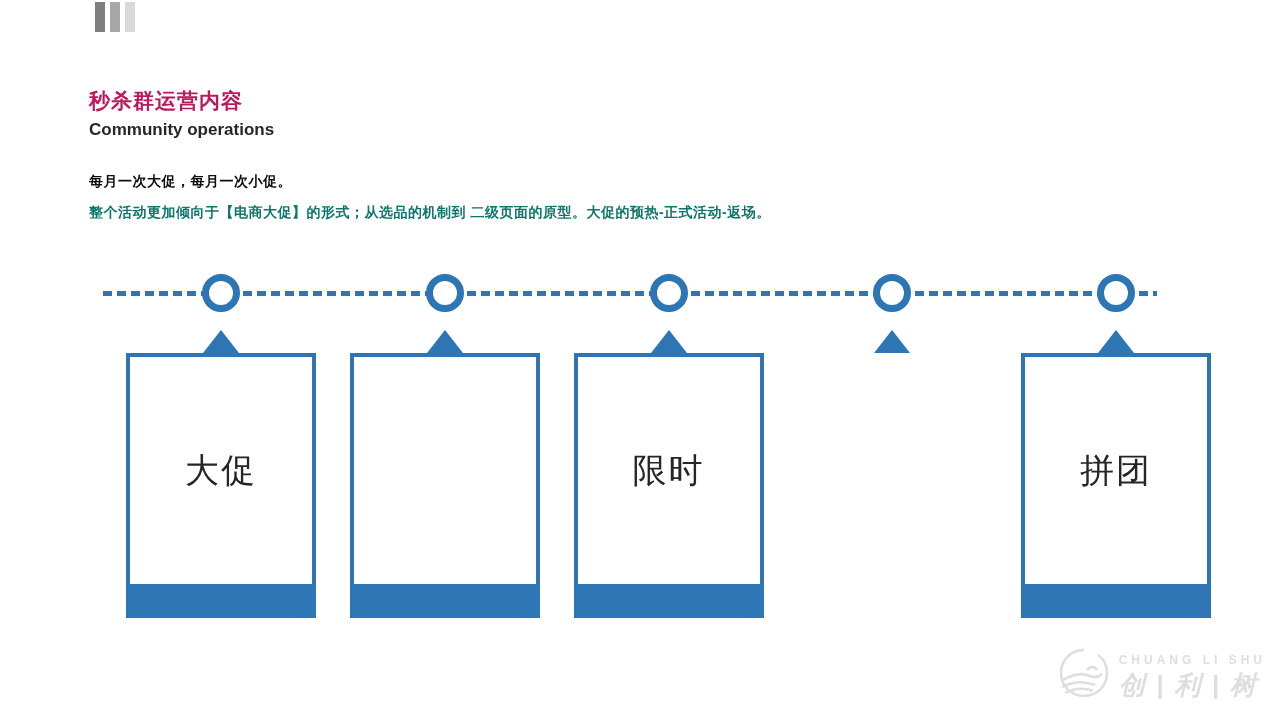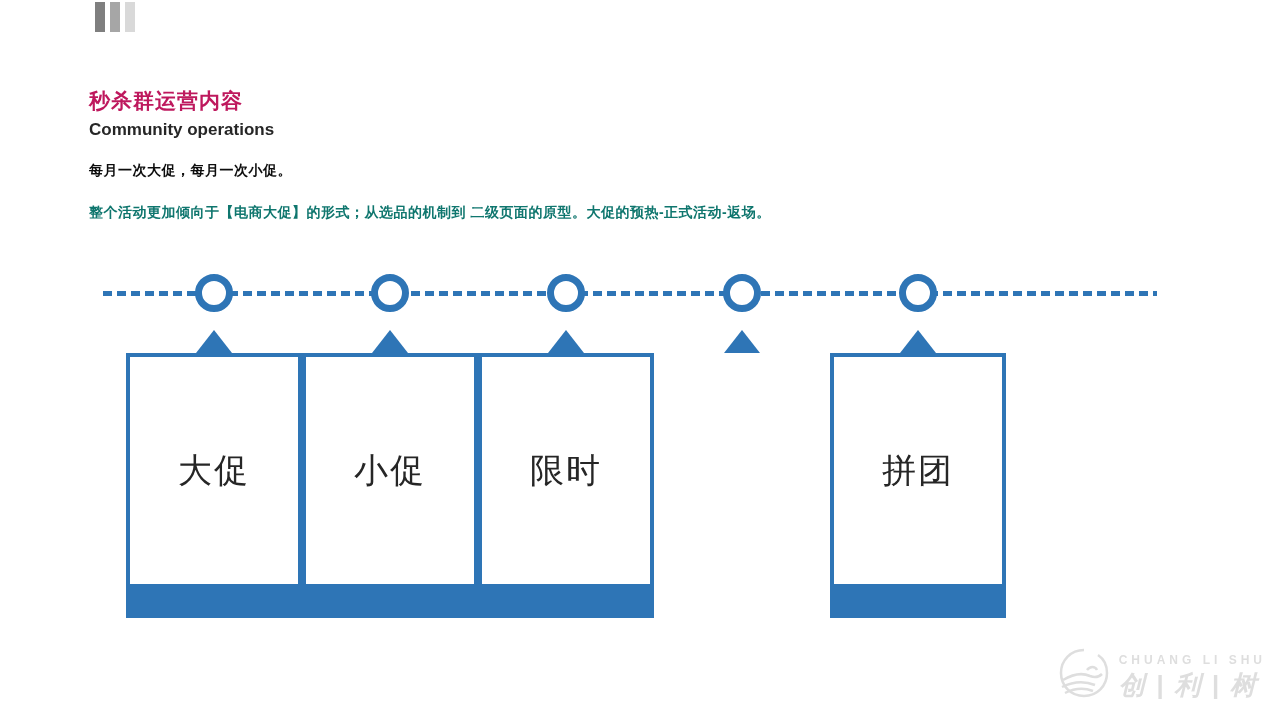--- a/index.html
+++ b/index.html
@@ -9,30 +9,30 @@
   }
   
   .deco-bars{position:absolute;left:95px;top:2px;display:flex;gap:5px;}
   .deco-bars .bar{width:10px;height:30px;}
 
   
   .page-title{position:absolute;left:89px;top:87px;font-size:21px;font-weight:bold;color:#be185d;letter-spacing:1px;}
   .page-subtitle{position:absolute;left:89px;top:120px;font-size:17px;font-weight:bold;color:#262626;}
 
   
-  .body-line1{position:absolute;left:89px;top:162px;font-size:14px;font-weight:bold;color:#0d0d0d;letter-spacing:.5px;}
+  .body-line1{position:absolute;left:89px;top:173px;font-size:14px;font-weight:bold;color:#0d0d0d;letter-spacing:.5px;}
   .body-line2{position:absolute;left:89px;top:204px;font-size:14px;font-weight:bold;color:#0f766e;letter-spacing:.5px;}
 
   
   .dash-line{
     position:absolute;left:103px;top:291px;width:1054px;height:5px;
     background:repeating-linear-gradient(90deg,var(--accent) 0 9px,transparent 9px 14px);
   }
   .columns{
-    position:absolute;left:126px;top:274px;width:880px;height:344px;
+    position:absolute;left:126px;top:274px;width:1085px;height:344px;
     display:flex;justify-content:space-between;
   }
   .col{position:relative;width:190px;height:344px;}
   .node-circle{
     position:absolute;top:0;left:50%;margin-left:-19px;
     width:24px;height:24px;border-radius:50%;
     border:7px solid var(--accent);background:#ffffff;
   }
   .arrow-up{
     position:absolute;top:56px;left:50%;margin-left:-18px;
@@ -85,21 +85,20 @@
       <div class="card">
         <div class="card-label">大促</div>
         <div class="card-footer"></div>
       </div>
     </div>
 
     <div class="col">
       <div class="node-circle"></div>
       <div class="arrow-up"></div>
       <div class="card">
-        <div class="card-label">小促</div>
         <div class="card-footer"></div>
       </div>
     </div>
 
     <div class="col">
       <div class="node-circle"></div>
       <div class="arrow-up"></div>
       <div class="card">
         <div class="card-label">限时</div>
         <div class="card-footer"></div>

